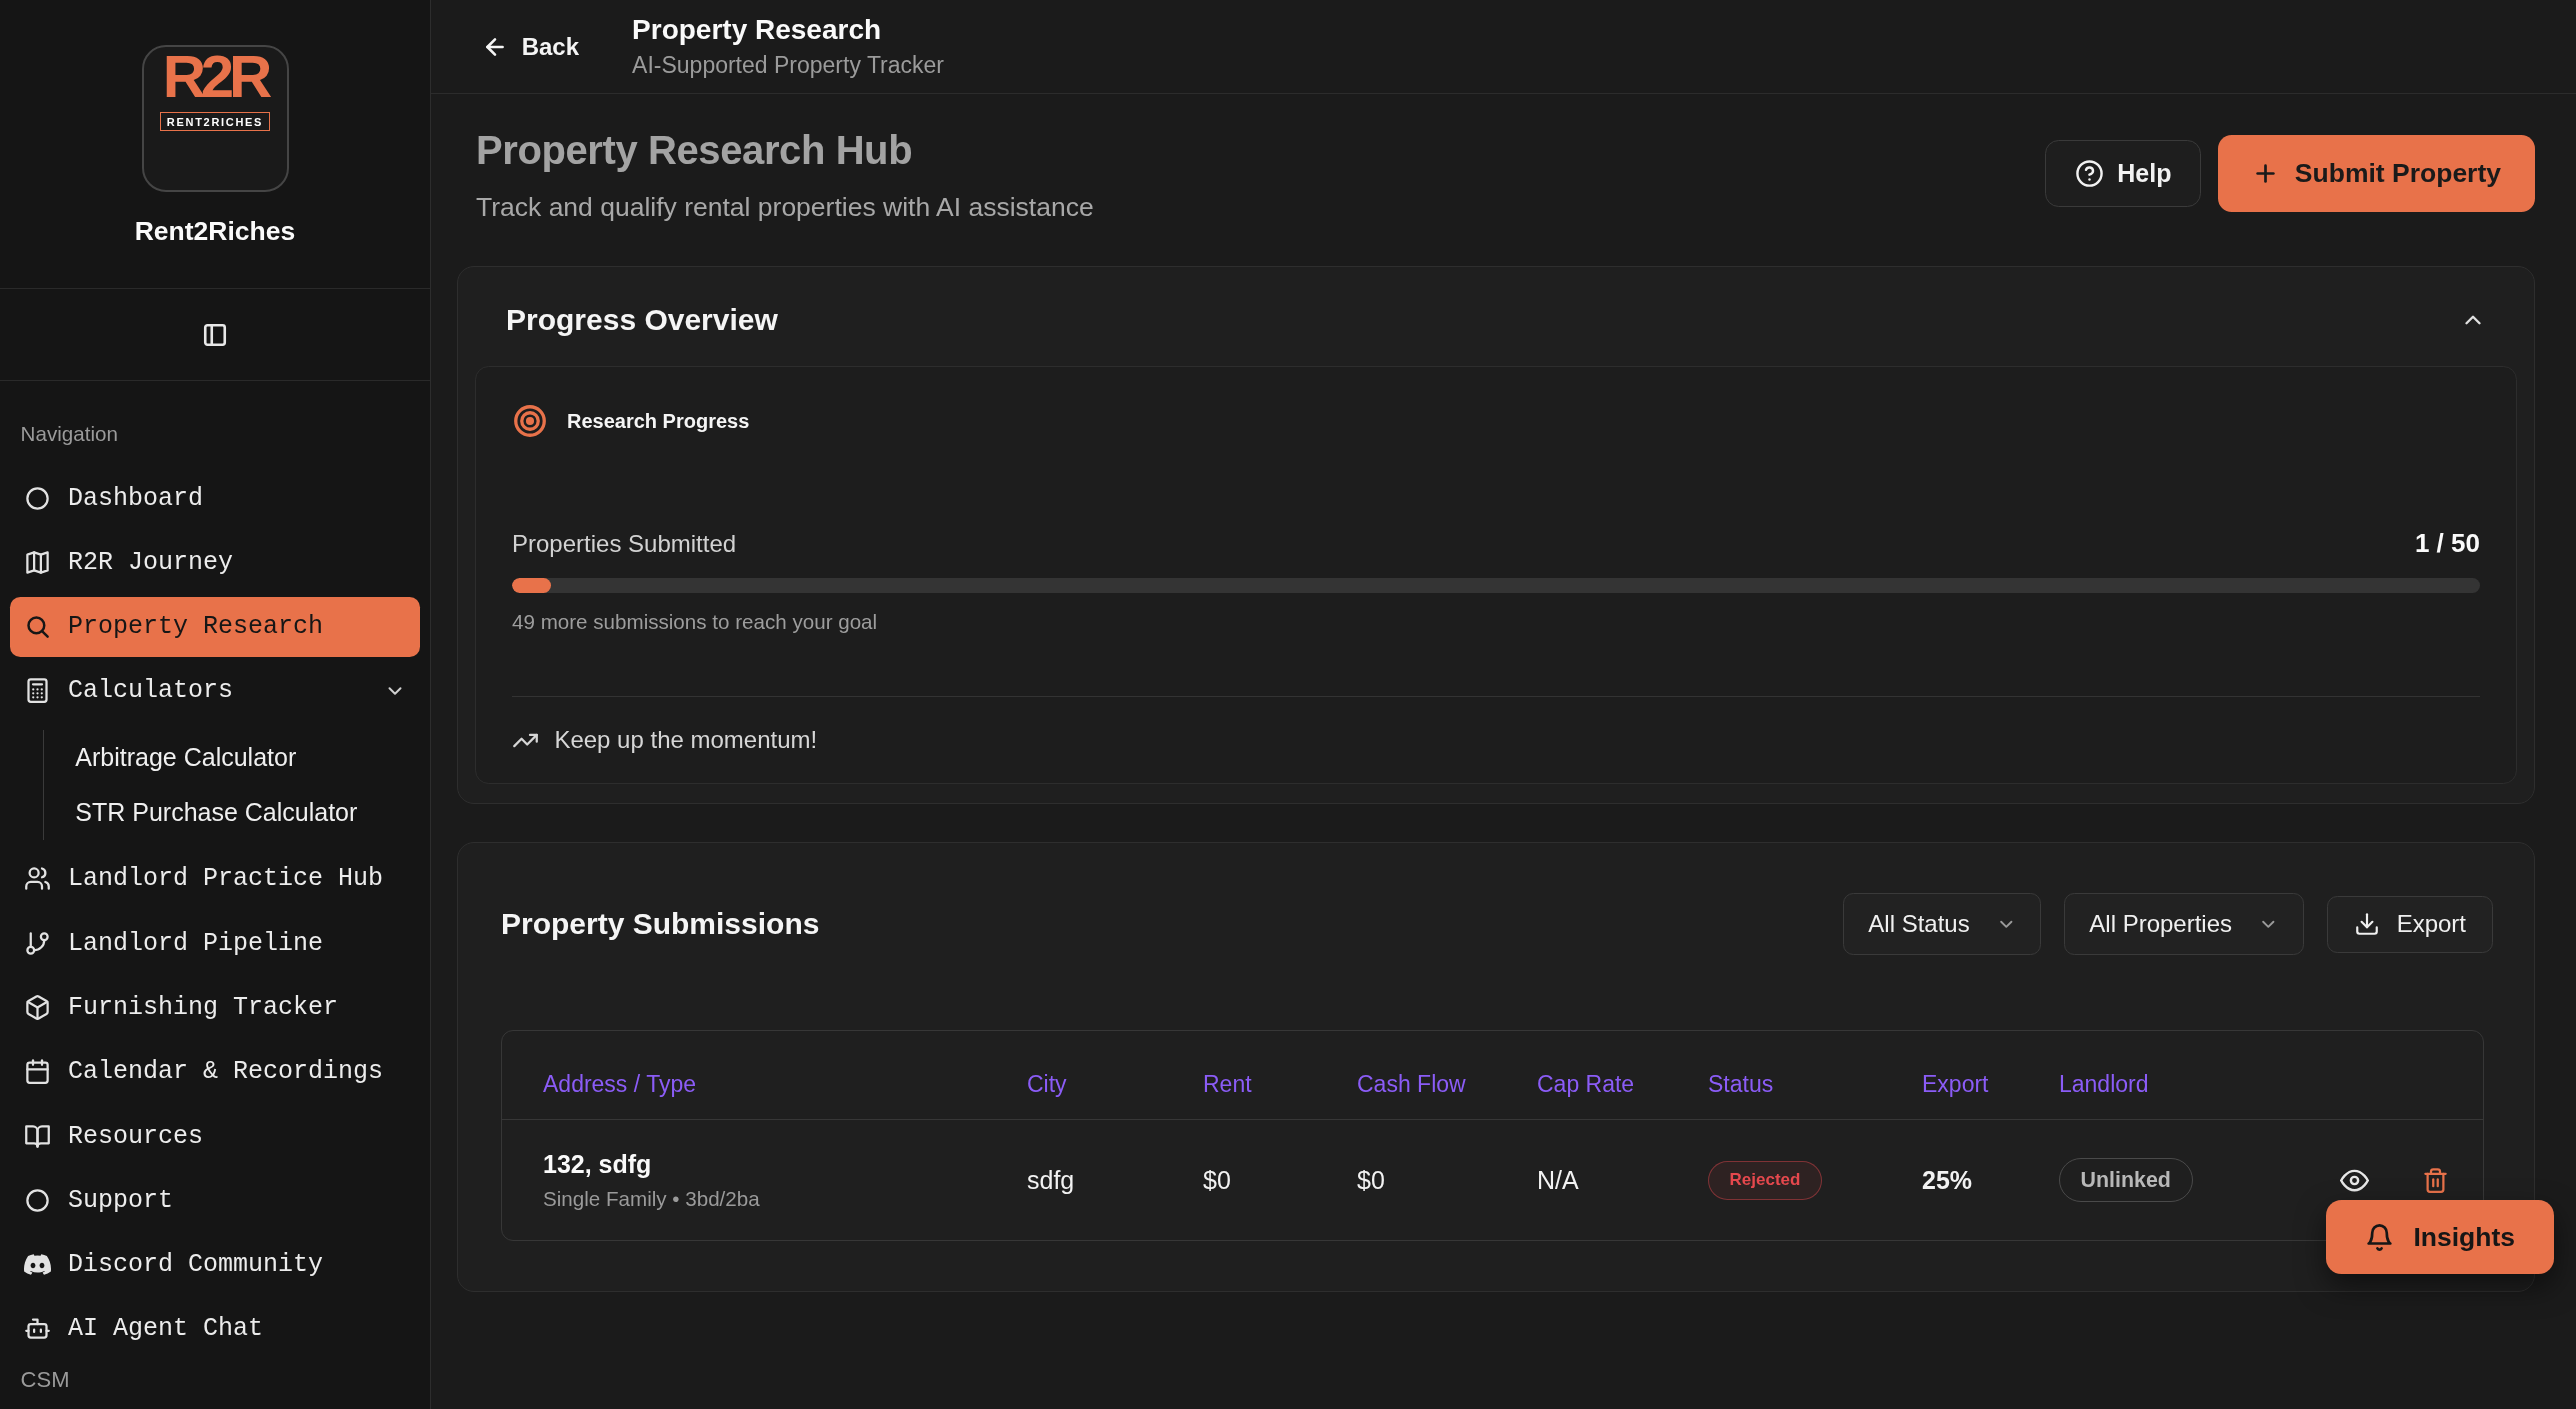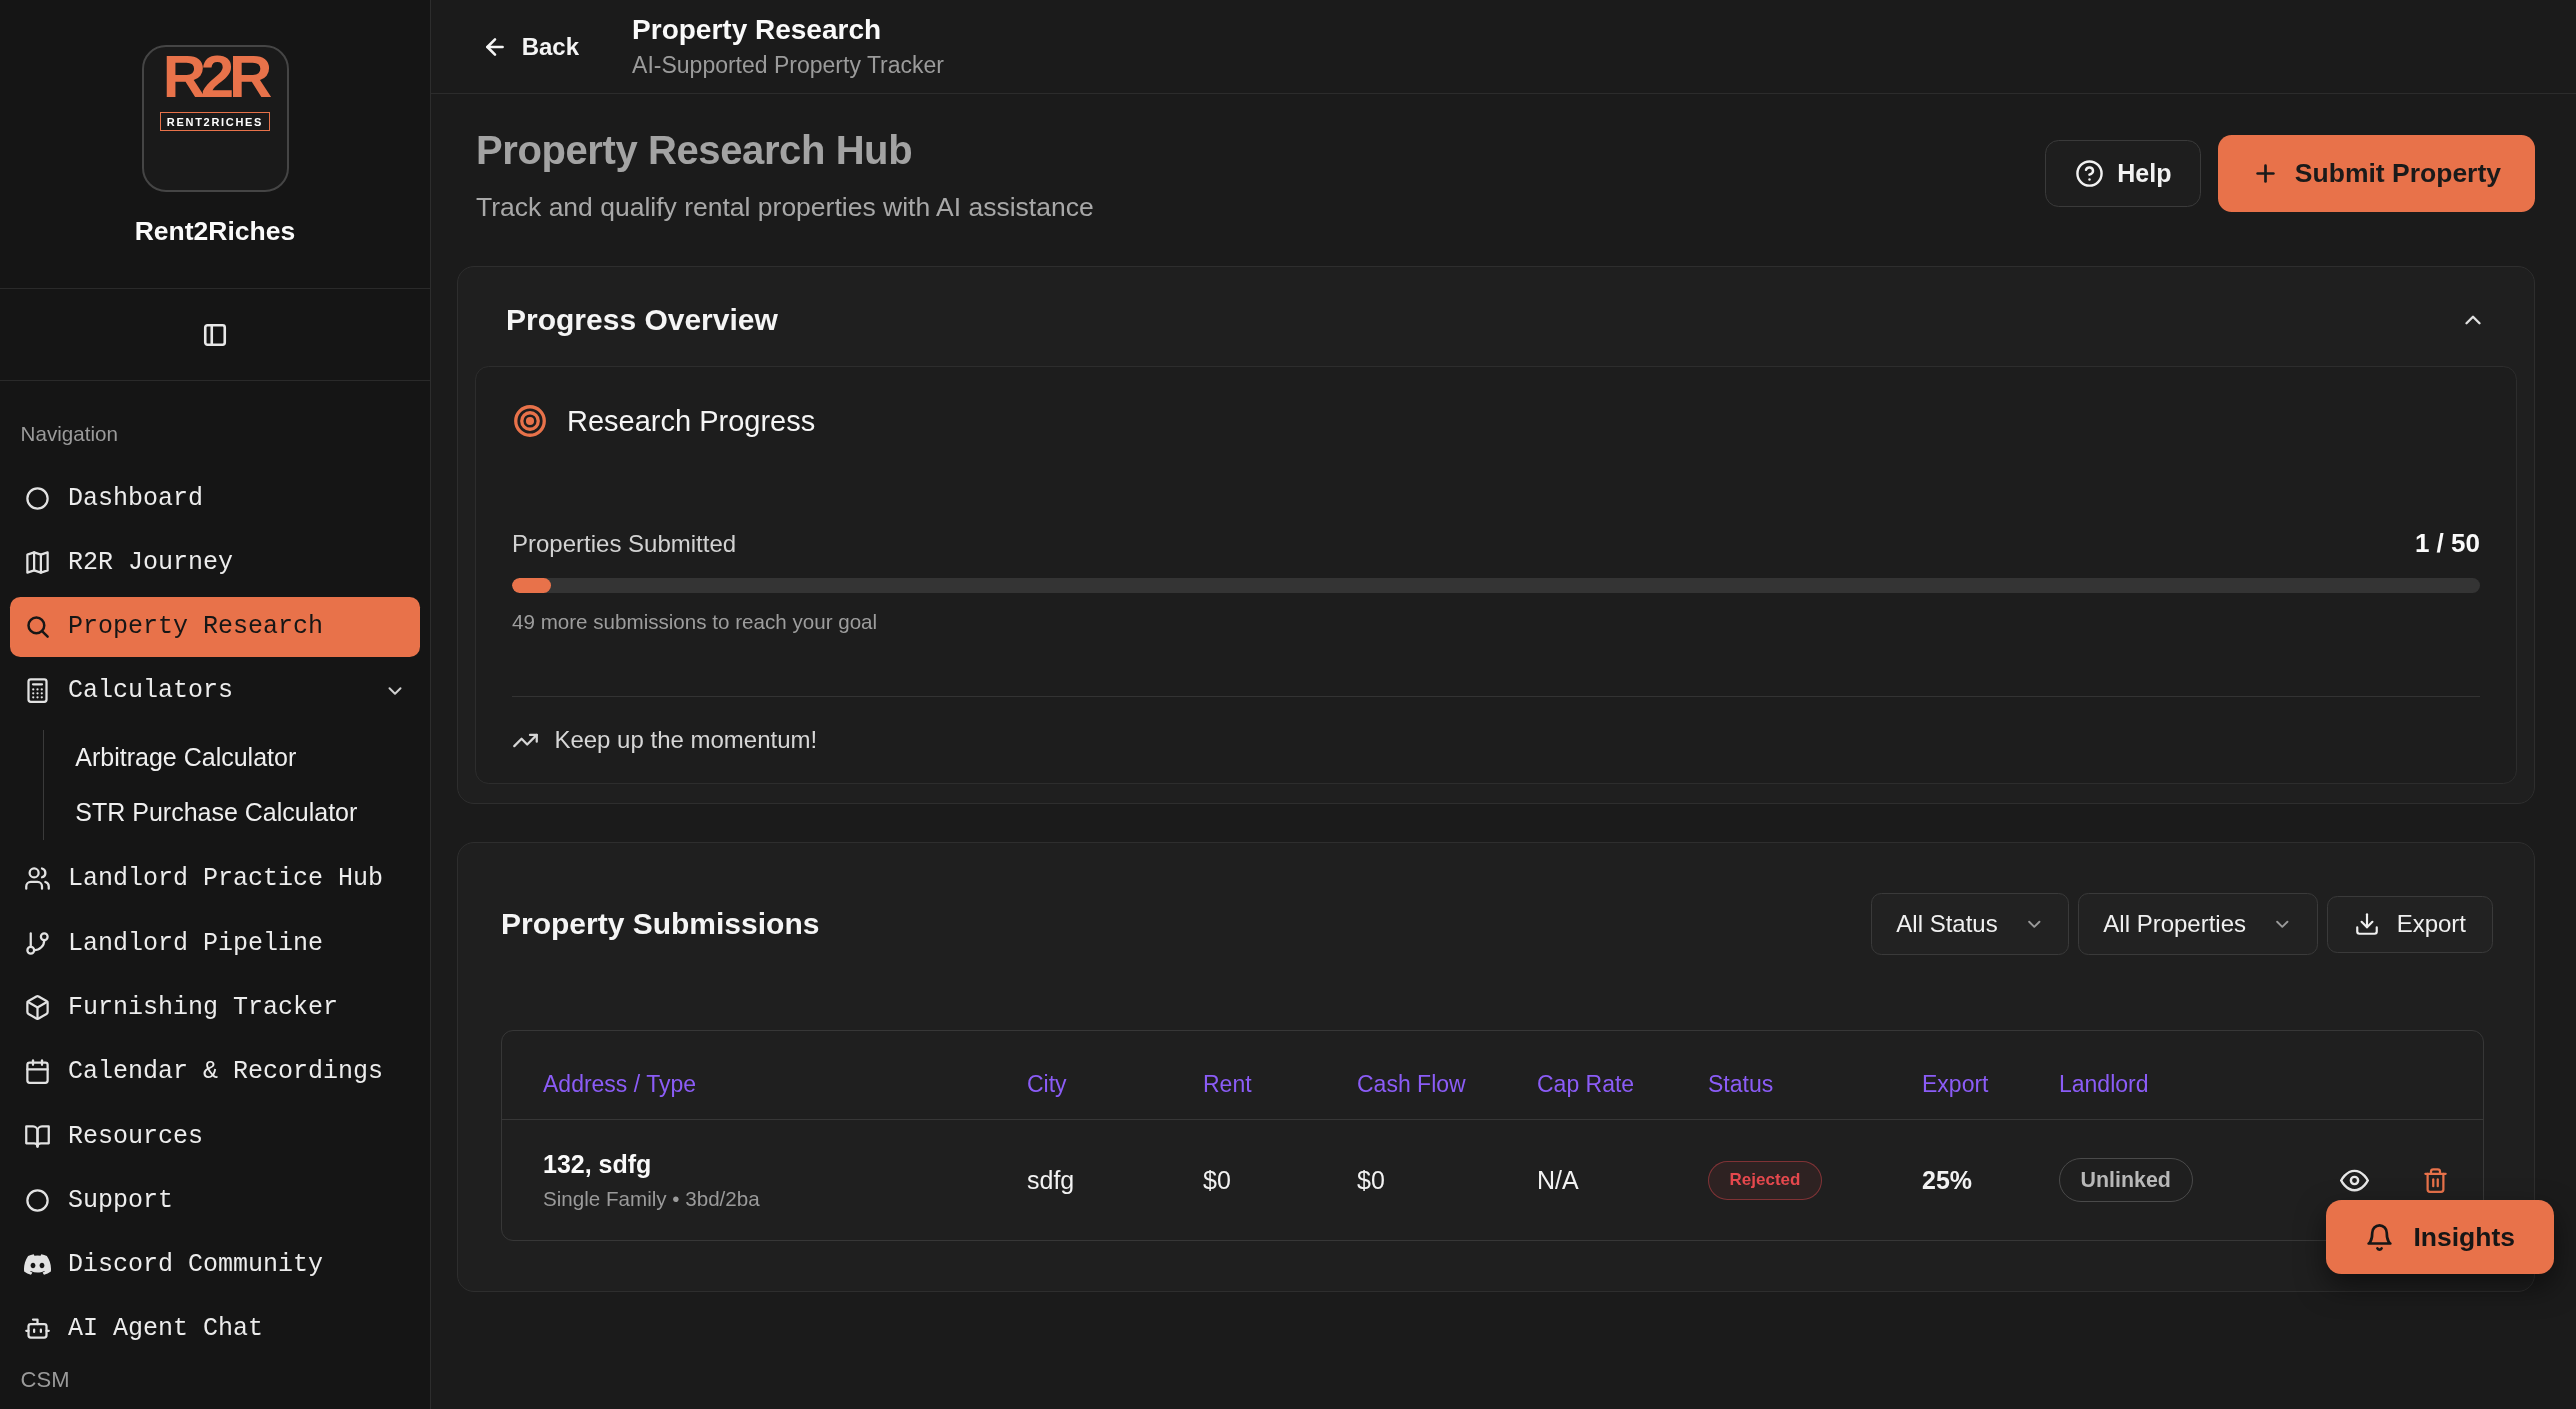--- a/index.html
+++ b/index.html
@@ -67,34 +67,34 @@
   }
 
   .card { background:#1f1f1f; border:0.9px solid #2e2e2e; border-radius:17px; }
   .po-card { margin-bottom:38px; }
   .po-head { display:flex; align-items:center; justify-content:space-between; padding:36px 48px 29px 48px; cursor:pointer; }
   .po-title { font-size:30px; font-weight:700; color:#f5f5f5; }
   .po-chevron { color:#e0e0e0; }
 
   .nested-card { margin:0 17px 19px 17px; background:#1d1d1d; border:0.9px solid #2d2d2d; border-radius:13.7px; padding:36px 36px 29px 36px; }
   .rp-title-row { display:flex; align-items:center; gap:19px; margin-bottom:89px; }
-  .rp-title { font-size:29px; font-weight:400; color:#f5f5f5; }
+  .rp-title { font-size:20px; font-weight:700; color:#f5f5f5; }
   .metric-row { display:flex; align-items:center; justify-content:space-between; margin-bottom:19px; }
   .metric-label { font-size:24px; color:#d2d2d2; }
   .metric-value { font-size:26px; font-weight:700; color:#fafafa; }
   .progress-track { height:15.4px; background:#343434; border-radius:7.7px; overflow:hidden; }
   .progress-fill { height:100%; background:#E8724A; border-radius:7.7px; }
   .helper-text { font-size:20.6px; color:#9d9d9d; margin-top:17px; }
   .rp-divider { border:none; border-top:0.9px solid #333333; margin:62px 0 0 0; }
   .momentum-row { display:flex; align-items:center; gap:15.4px; margin-top:29px; color:#d6d6d6; font-size:24px; }
 
   .ps-card { padding-bottom:50px; }
   .ps-head { display:flex; align-items:center; justify-content:space-between; padding:50px 41px 0 43px; margin-bottom:75px; }
   .ps-title { font-size:30px; font-weight:700; color:#f5f5f5; }
-  .ps-filters { display:flex; gap:9px; align-items:center; }
+  .ps-filters { display:flex; gap:23px; align-items:center; }
   .select-btn {
     display:flex; align-items:center; gap:26px; height:62px; padding:0 24px;
     background:#222222; border:0.9px solid #3a3a3a; border-radius:10.3px;
     color:#f0f0f0; font-size:24px; cursor:pointer; font-family:inherit;
   }
   .select-btn .chev { color:#9a9a9a; }
   .export-btn {
     display:flex; align-items:center; gap:17px; height:57px; padding:0 26px;
     background:#222222; border:0.9px solid #3a3a3a; border-radius:10.3px;
     color:#f0f0f0; font-size:24px; cursor:pointer; font-family:inherit;

